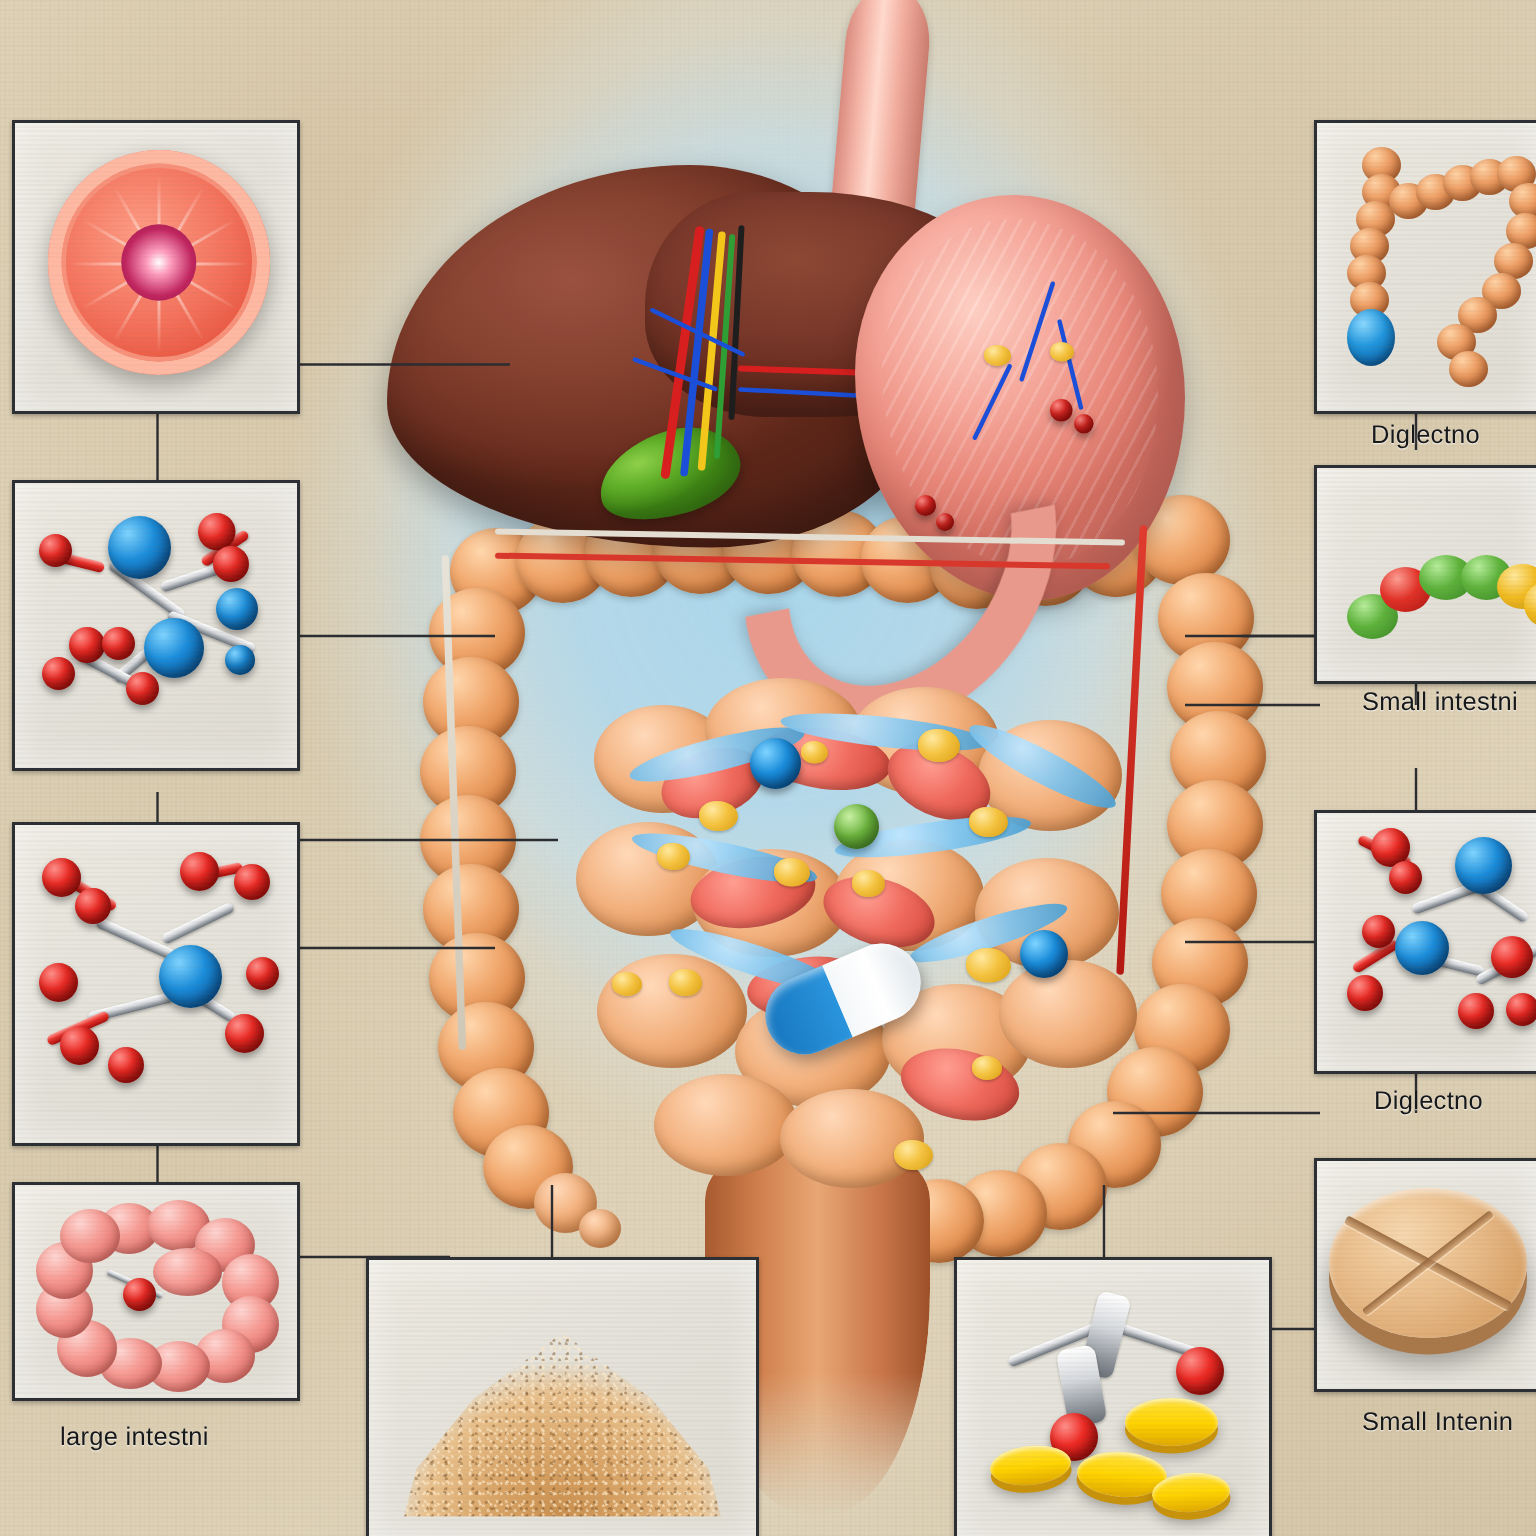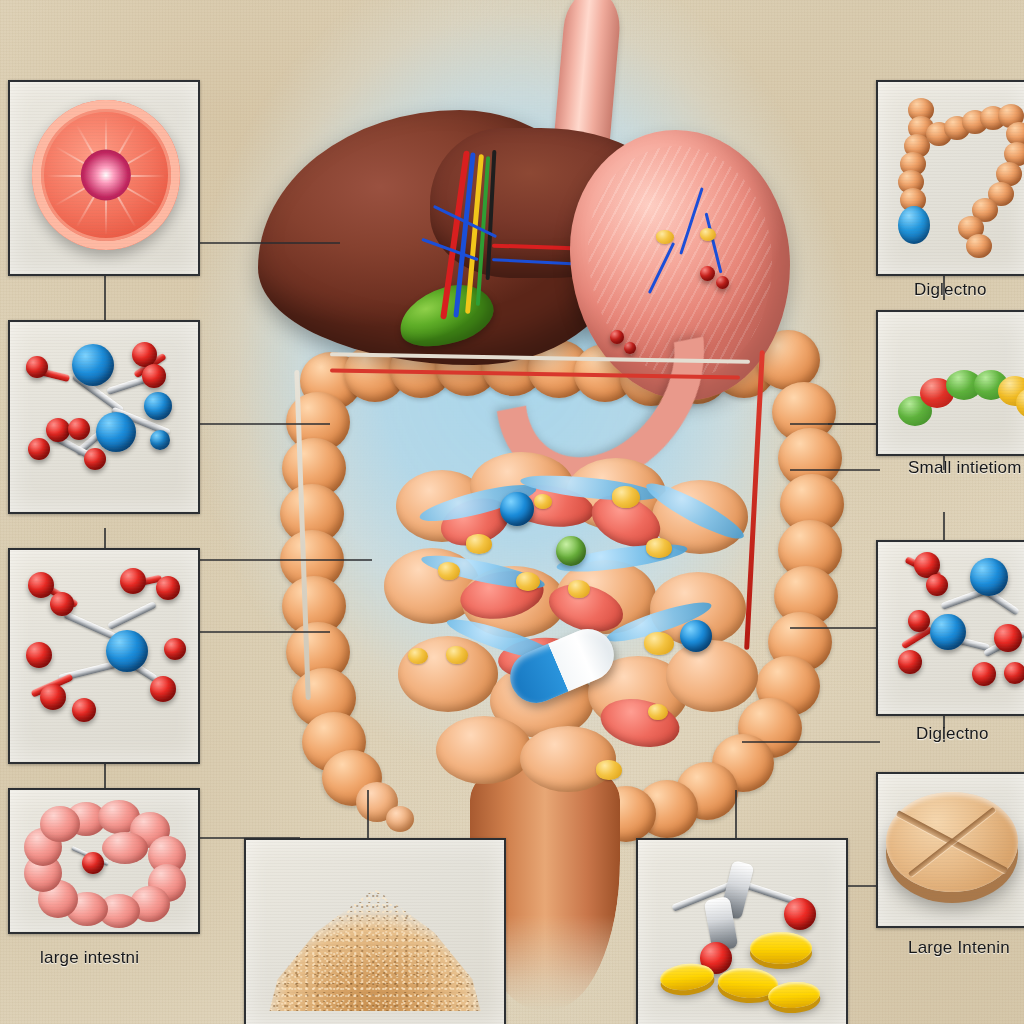--- a/index.html
+++ b/index.html
@@ -574,21 +574,21 @@
   <div class="panel" style="left:876px;top:310px;width:148px;height:142px;">
     <div class="panel-art">
       <div class="seg seg-green" style="left:20px;top:84px;width:34px;height:30px;"></div>
       <div class="seg seg-red" style="left:42px;top:66px;width:34px;height:30px;"></div>
       <div class="seg seg-green" style="left:68px;top:58px;width:36px;height:30px;"></div>
       <div class="seg seg-green" style="left:96px;top:58px;width:34px;height:30px;"></div>
       <div class="seg seg-yellow" style="left:120px;top:64px;width:34px;height:30px;"></div>
       <div class="seg seg-yellow" style="left:138px;top:76px;width:30px;height:30px;"></div>
     </div>
   </div>
-  <div class="caption" style="left:908px;top:458px;">Small intietiom</div>
+  <div class="caption" style="left:908px;top:458px;">Small intestni</div>
 
   <div class="panel" style="left:876px;top:540px;width:148px;height:172px;">
     <div class="panel-art">
       <div class="bond" style="left:62px;top:52px;width:54px;transform:rotate(-20deg);"></div>
       <div class="bond" style="left:96px;top:54px;width:48px;transform:rotate(34deg);"></div>
       <div class="bond" style="left:58px;top:96px;width:54px;transform:rotate(14deg);"></div>
       <div class="bond" style="left:104px;top:98px;width:46px;transform:rotate(-28deg);"></div>
       <div class="bond bond-red" style="left:26px;top:22px;width:38px;transform:rotate(26deg);"></div>
       <div class="bond bond-red" style="left:22px;top:92px;width:34px;transform:rotate(-32deg);"></div>
       <div class="sphere blue-atom" style="left:92px;top:16px;width:38px;height:38px;"></div>
@@ -605,15 +605,15 @@
   <div class="caption" style="left:916px;top:724px;">Diglectno</div>
 
   <div class="panel" style="left:876px;top:772px;width:148px;height:152px;">
     <div class="panel-art">
       <div class="tab-tan" style="left:8px;top:18px;width:132px;height:100px;">
         <div class="score" style="width:124px;height:6px;transform:translate(-50%,-50%) rotate(28deg);"></div>
         <div class="score" style="width:108px;height:5px;transform:translate(-50%,-50%) rotate(-38deg);"></div>
       </div>
     </div>
   </div>
-  <div class="caption" style="left:908px;top:938px;">Large Intenin</div>
+  <div class="caption" style="left:908px;top:938px;">Small Intenin</div>
 
 </div>
 
 </body></html>

